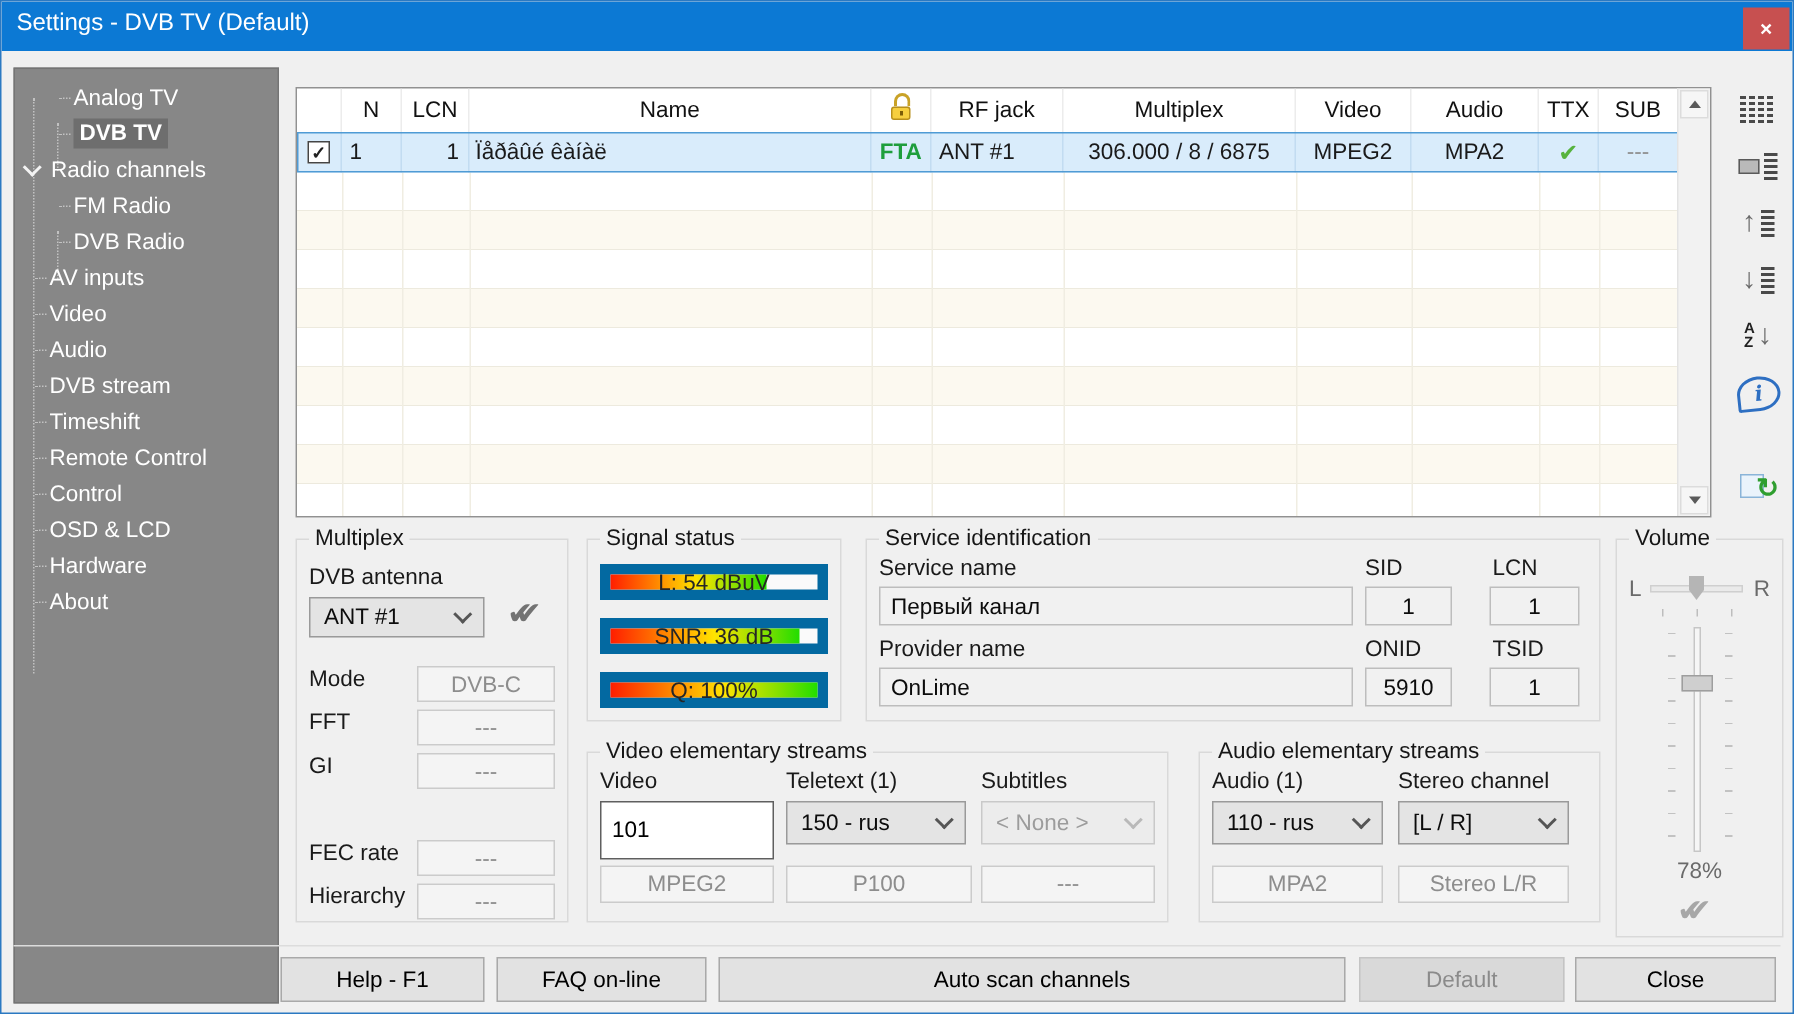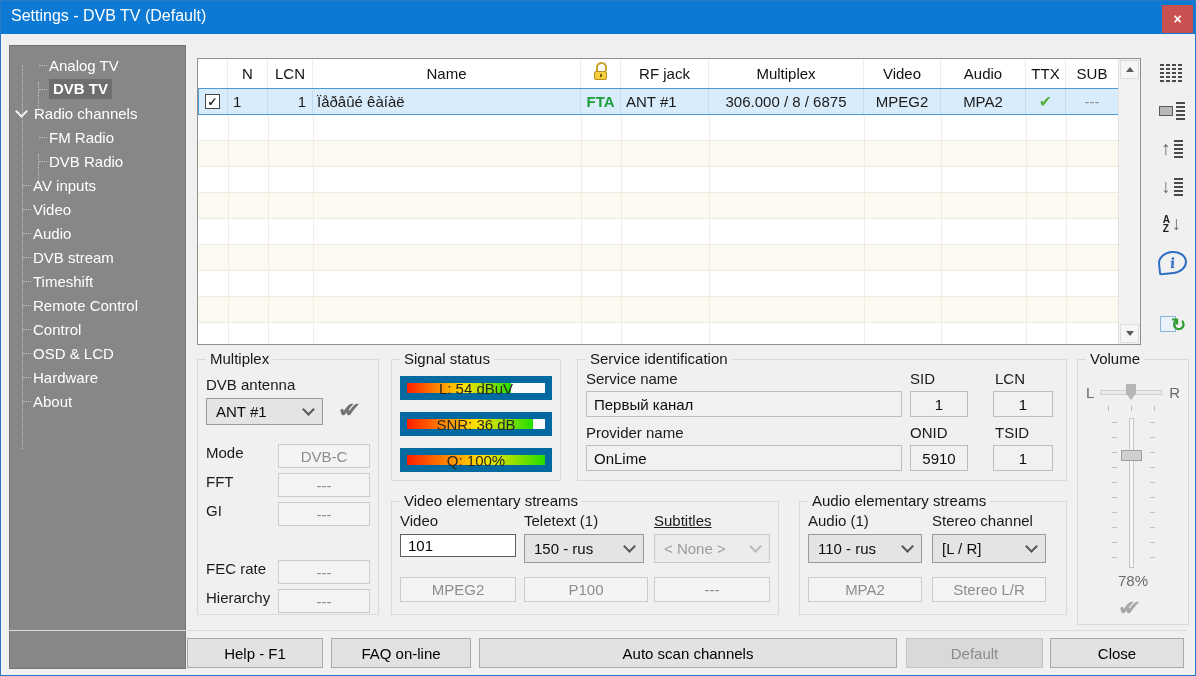--- a/index.html
+++ b/index.html
@@ -347,22 +347,22 @@
     <span class="glabel" style="left:417px;top:64px;">TSID</span>
     <div class="sfield" style="left:8px;top:85px;width:316px;height:26px;">OnLime</div>
     <div class="sfield cen" style="left:332px;top:85px;width:58px;height:26px;">5910</div>
     <div class="sfield cen" style="left:415px;top:85px;width:60px;height:26px;">1</div>
   </div>
 
   <div class="grp" style="left:390px;top:500px;width:388px;height:114px;">
     <span class="cap">Video elementary streams</span>
     <span class="glabel" style="left:8px;top:10px;">Video</span>
     <span class="glabel" style="left:132px;top:10px;">Teletext (1)</span>
-    <span class="glabel" style="left:262px;top:10px;text-decoration:underline;">Subtitles</span>
-    <div class="tinput" style="left:8px;top:32px;width:116px;height:23px;">101</div>
+    <span class="glabel" style="left:262px;top:10px;">Subtitles</span>
+    <div class="tinput" style="left:8px;top:32px;width:116px;height:39px;">101</div>
     <div class="combo" style="left:132px;top:32px;width:120px;height:29px;">
       <span class="cv">150 - rus</span>
       <span class="ar"></span>
     </div>
     <div class="combo dis" style="left:262px;top:32px;width:116px;height:29px;">
       <span class="cv">&lt; None &gt;</span>
       <span class="ar"></span>
     </div>
     <div class="field" style="left:8px;top:75px;width:116px;height:25px;">MPEG2</div>
     <div class="field" style="left:132px;top:75px;width:124px;height:25px;">P100</div>

